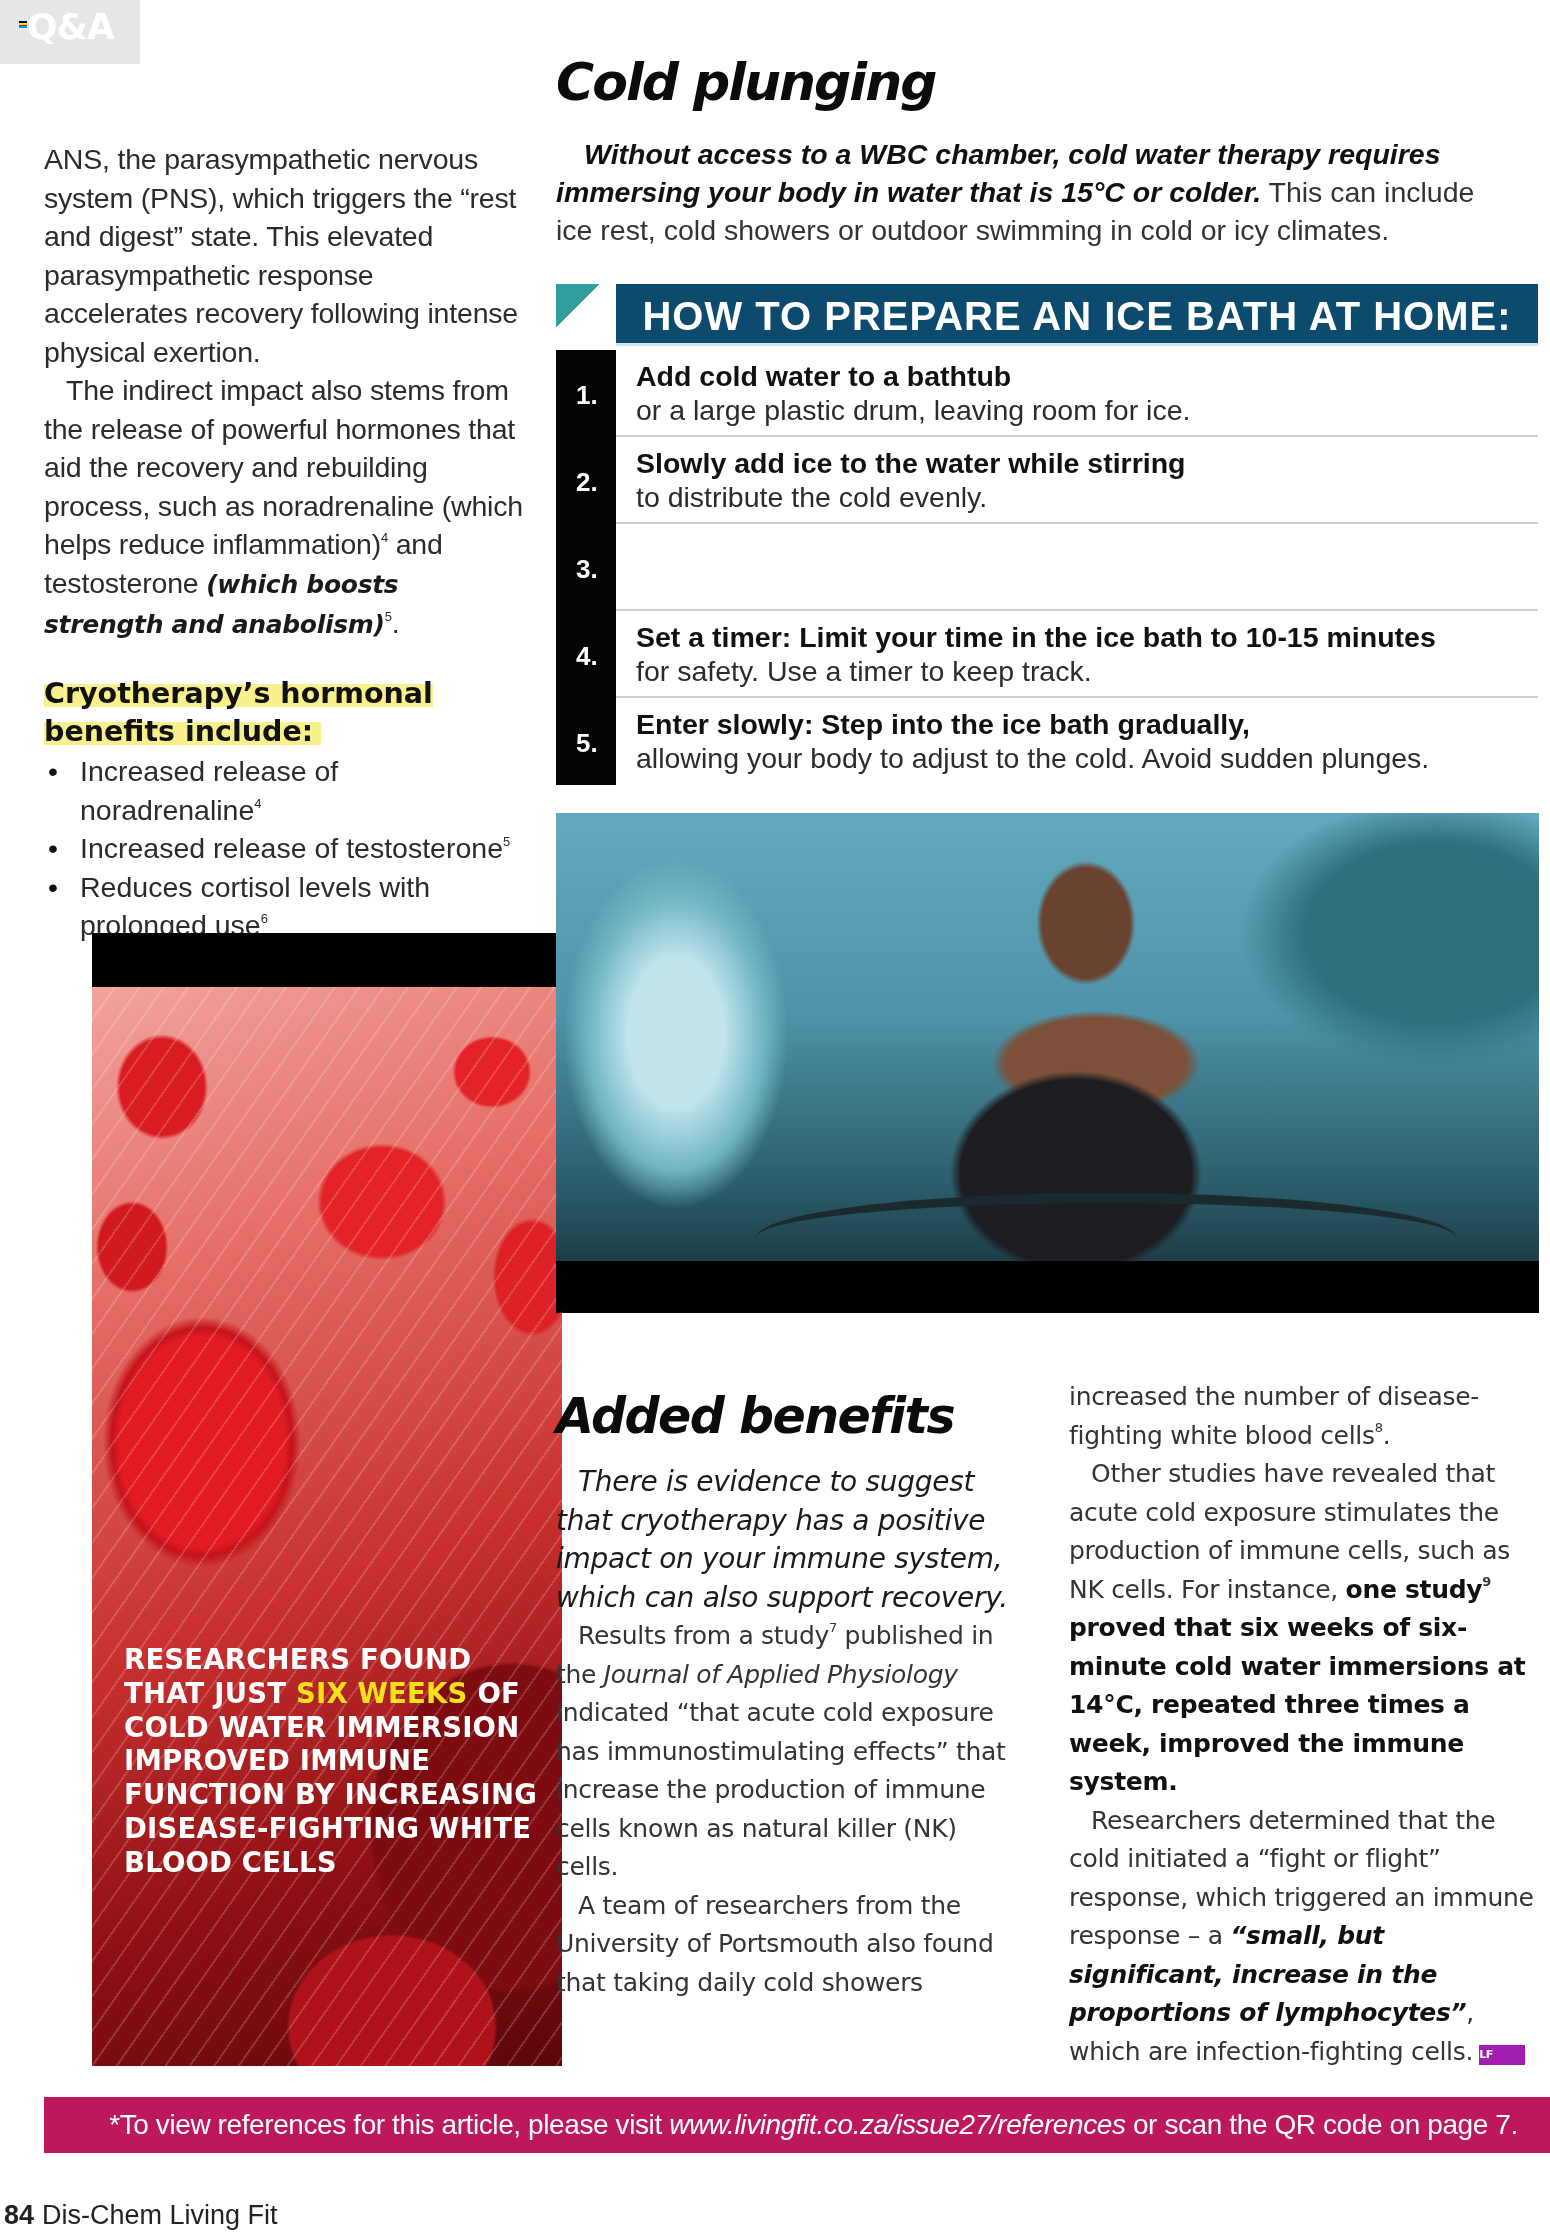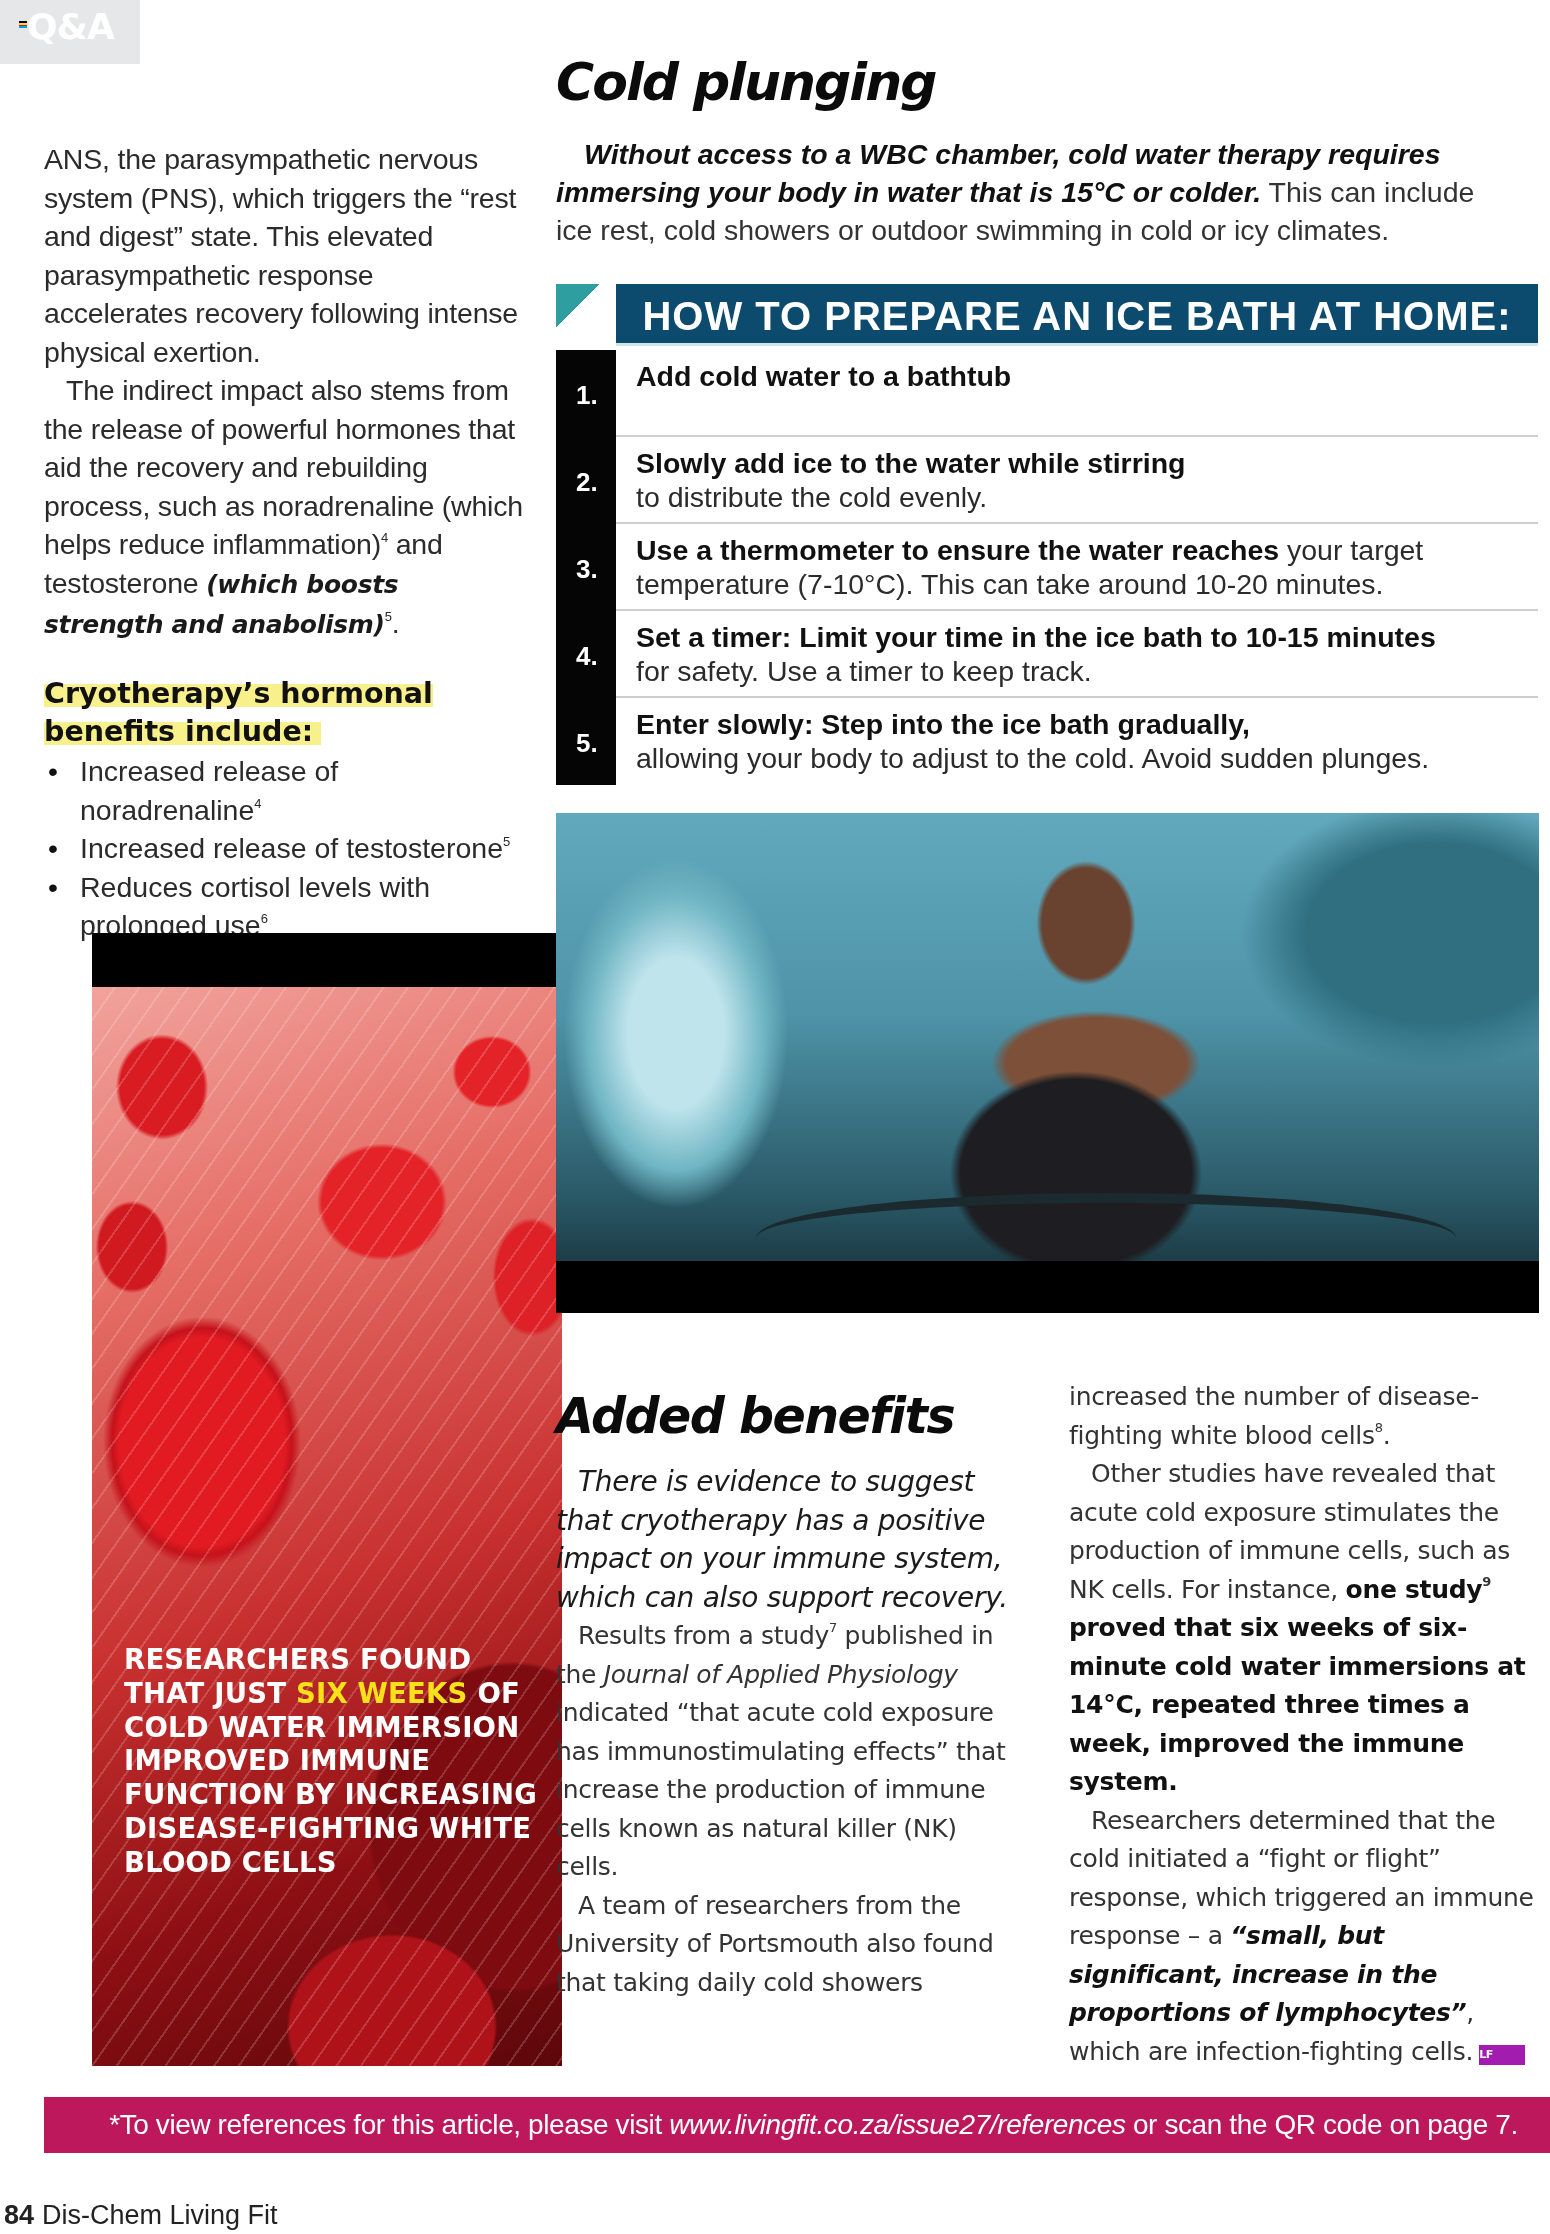--- a/index.html
+++ b/index.html
@@ -133,31 +133,30 @@
 <p class="intro"><span class="indent" style="display:inline-block;width:28px"></span><span class="bi">Without access to a WBC chamber, cold water therapy requires immersing your body in water that is 15°C or colder.</span><span> This can include ice rest, cold showers or outdoor swimming in cold or icy climates.</span></p>
 
 <div class="howto">
   <div class="corner"></div>
   <div class="banner">
       <span>HOW TO PREPARE AN ICE BATH AT HOME:</span>
     </div>
   <div class="steps">
     <div class="step">
       <div class="num">1.</div>
-      <div class="content"><b>Add cold water to a bathtub</b><br></div>
+      <div class="content"><b>Add cold water to a bathtub</b><br><span>or a large plastic drum, leaving room for ice.</span></div>
       <div class="rule"></div>
     </div>
     <div class="step">
       <div class="num">2.</div>
       <div class="content"><b>Slowly add ice to the water while stirring</b><br><span>to distribute the cold evenly.</span></div>
       <div class="rule"></div>
     </div>
     <div class="step">
       <div class="num">3.</div>
-      <div class="content"><b>Use a thermometer to ensure the water reaches</b><span> your target temperature (7-10°C). This can take around 10-20 minutes.</span></div>
       <div class="rule"></div>
     </div>
     <div class="step">
       <div class="num">4.</div>
       <div class="content"><b>Set a timer: Limit your time in the ice bath to 10-15 minutes</b><br><span>for safety. Use a timer to keep track.</span></div>
       <div class="rule"></div>
     </div>
     <div class="step">
       <div class="num">5.</div>
       <div class="content"><b>Enter slowly: Step into the ice bath gradually,</b><br><span>allowing your body to adjust to the cold. Avoid sudden plunges.</span></div>

